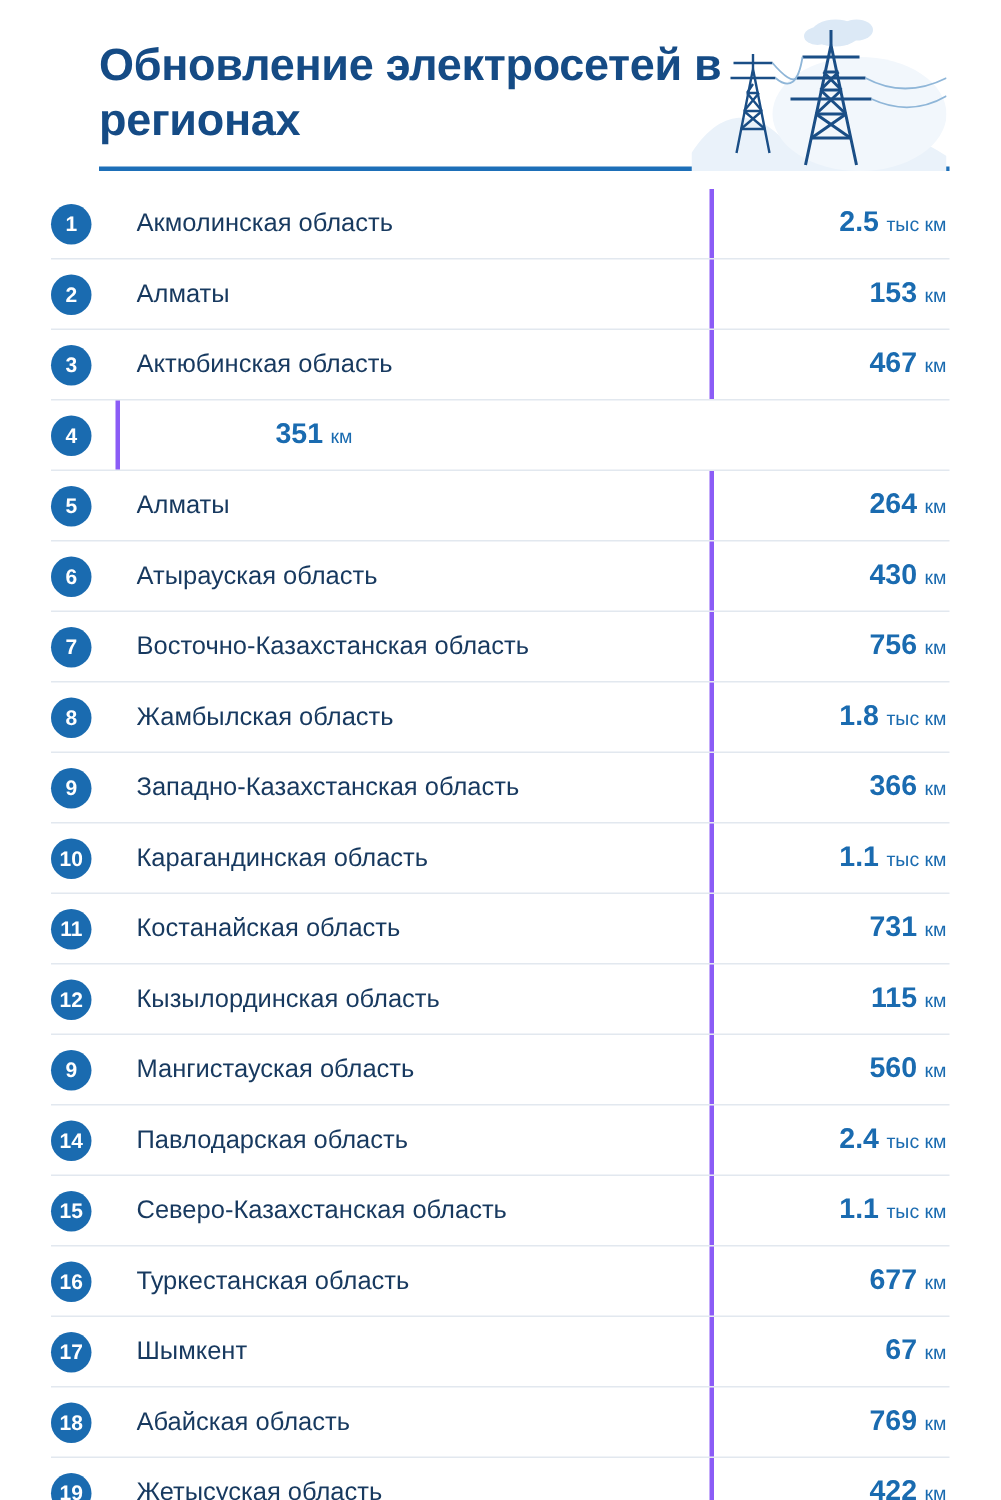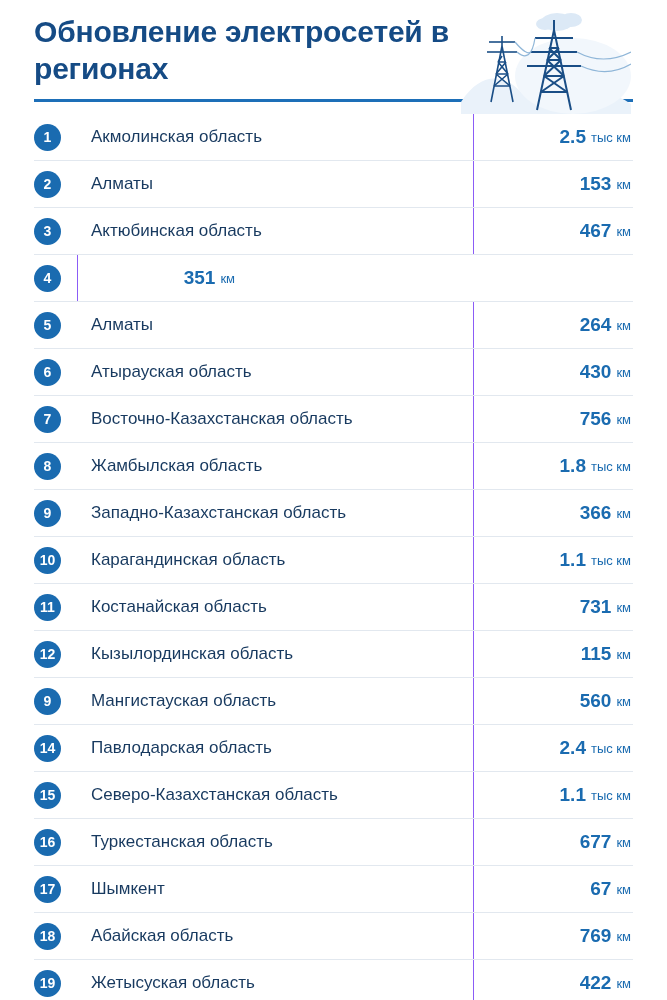--- a/index.html
+++ b/index.html
@@ -19,22 +19,23 @@
     width: 667px;
     height: 1000px;
     background: #ffffff;
     box-sizing: border-box;
     padding: 0 34px;
   }
 
   
   .header {
     position: relative;
-    padding-top: 14px;
+    padding-top: 26px;
     height: 100px;
+    margin-left: 32px;
   }
   .title {
     font-size: 30px;
     font-weight: bold;
     line-height: 1.22;
     color: #154b85;
     letter-spacing: -0.2px;
     max-width: 470px;
     margin: 0;
   }
@@ -86,21 +87,21 @@
     color: #17395f;
     white-space: nowrap;
     overflow: hidden;
     text-overflow: ellipsis;
     margin-left: 14px;
   }
   .value-cell {
     flex: 0 0 160px;
     text-align: right;
     padding-left: 12px;
-    border-left: 1px solid #8b5cf6;
+    border-left: 3px solid #8b5cf6;
     height: 46px;
     display: flex;
     align-items: center;
     justify-content: flex-end;
     box-sizing: border-box;
     padding-right: 2px;
   }
   .value-num {
     font-size: 19px;
     font-weight: bold;

